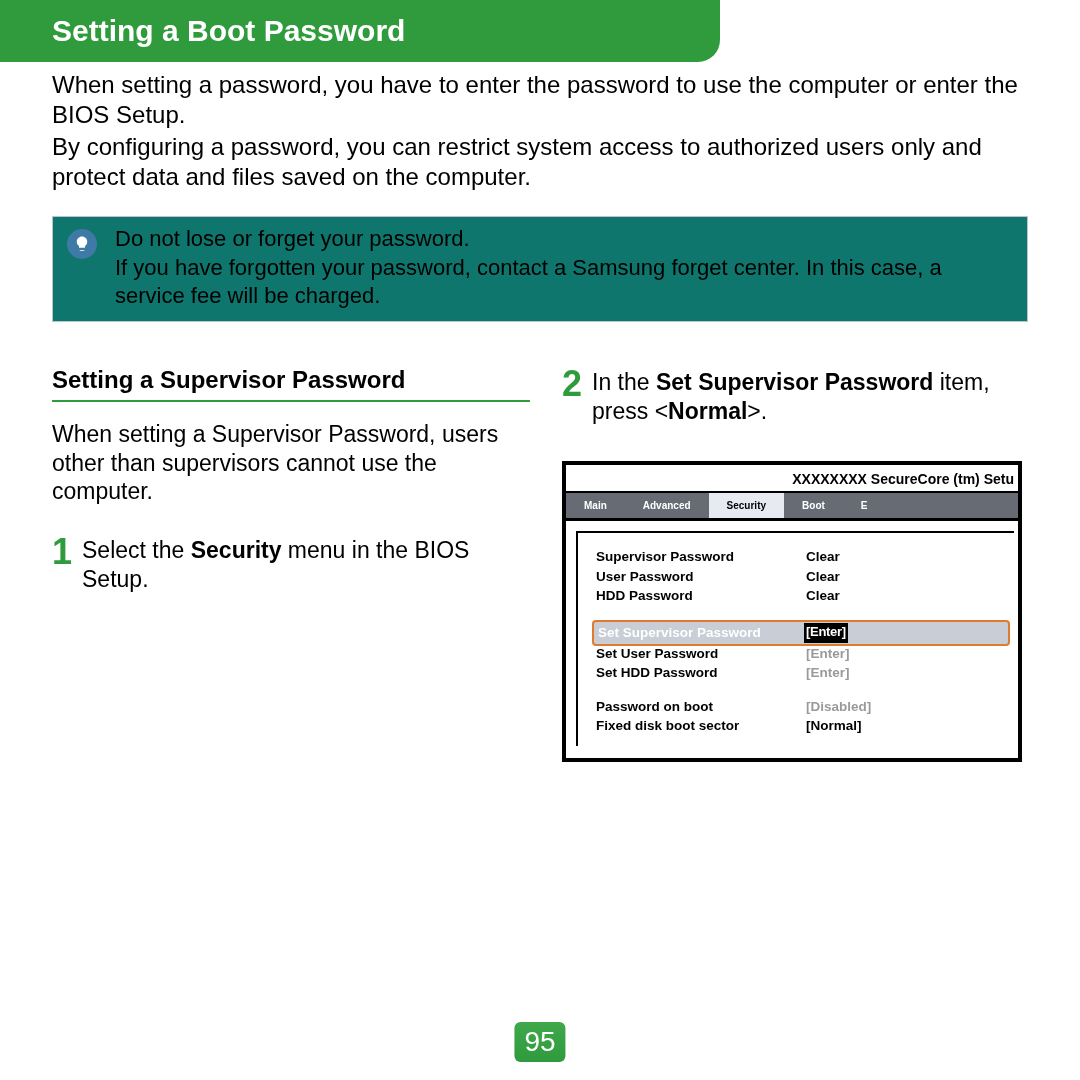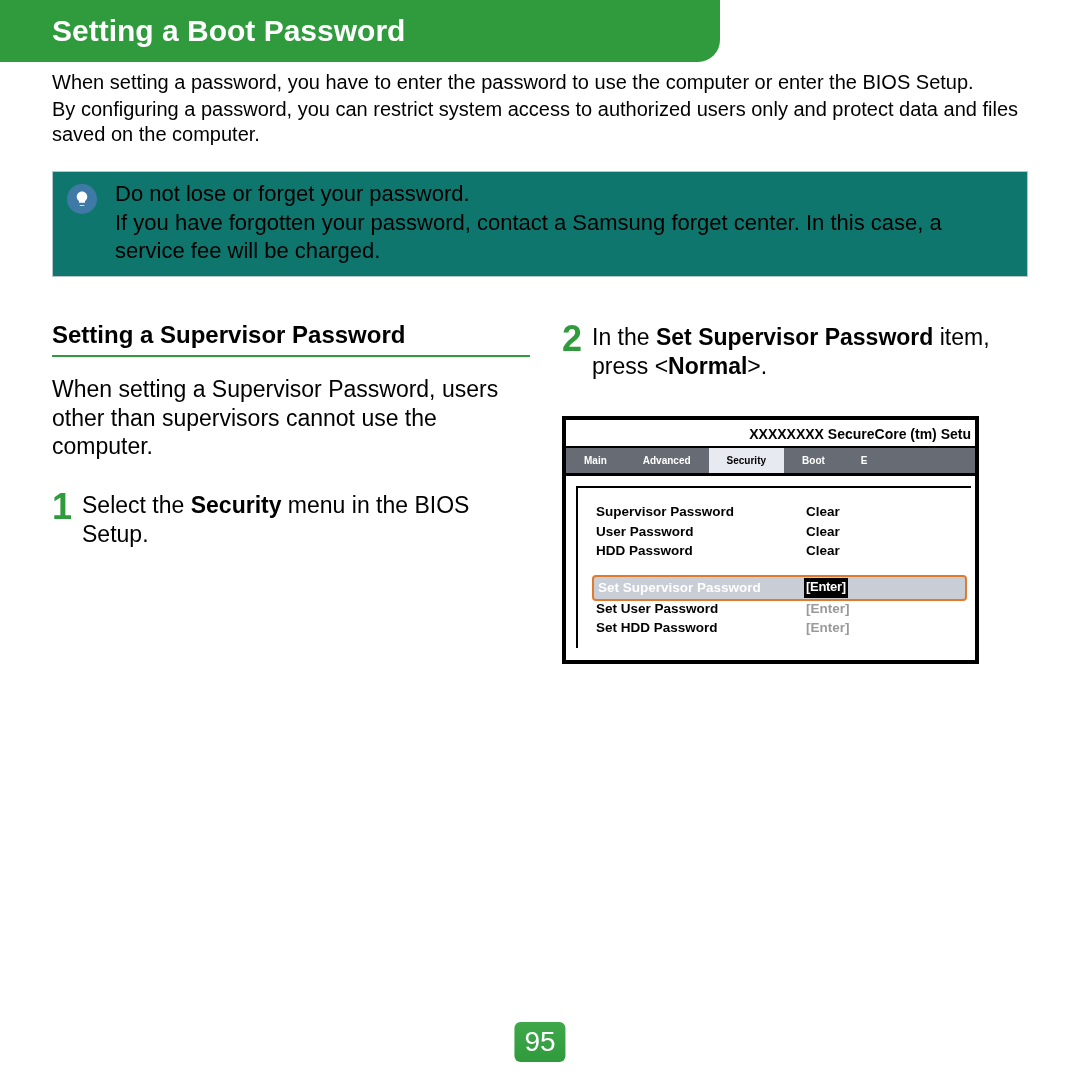--- a/index.html
+++ b/index.html
@@ -19,21 +19,21 @@
     font-size: 30px;
     font-weight: bold;
     padding: 14px 28px 14px 52px;
     border-radius: 0 0 22px 0;
     display: inline-block;
     min-width: 720px;
   }
 
   .intro {
     padding: 8px 52px 0 52px;
-    font-size: 20px;
+    font-size: 24px;
     line-height: 1.25;
   }
   .intro p { margin-bottom: 2px; }
 
   .tip-box {
     margin: 24px 52px 0 52px;
     background: #0f766e;
     border: 1px solid #b9c5cc;
     display: flex;
     align-items: flex-start;
@@ -93,21 +93,21 @@
     font-size: 23px;
     line-height: 1.25;
     padding-top: 2px;
   }
   .step-text b { font-weight: bold; }
 
   
   .bios-frame {
     margin-top: 36px;
     border: 4px solid #000;
-    width: 417px;
+    width: 460px;
     background: #fff;
     font-family: Verdana, Tahoma, sans-serif;
     overflow: hidden;
   }
   .bios-title {
     background: #fff;
     text-align: right;
     font-size: 14px;
     font-weight: bold;
     padding: 6px 4px 4px 0;
@@ -259,20 +259,30 @@
             <div class="bios-row">
               <span class="lbl">Set User Password</span>
               <span class="val gray">[Enter]</span>
             </div>
             <div class="bios-row">
               <span class="lbl">Set HDD Password</span>
               <span class="val gray">[Enter]</span>
             </div>
           </div>
 
+          <div class="bios-group">
+            <div class="bios-row">
+              <span class="lbl">Password on boot</span>
+              <span class="val gray">[Disabled]</span>
+            </div>
+            <div class="bios-row">
+              <span class="lbl">Fixed disk boot sector</span>
+              <span class="val">[Normal]</span>
+            </div>
+          </div>
 
         </div>
       </div>
     </div>
 
   </div>
 </div>
 
 <div class="page-badge">
   <span>95</span>

